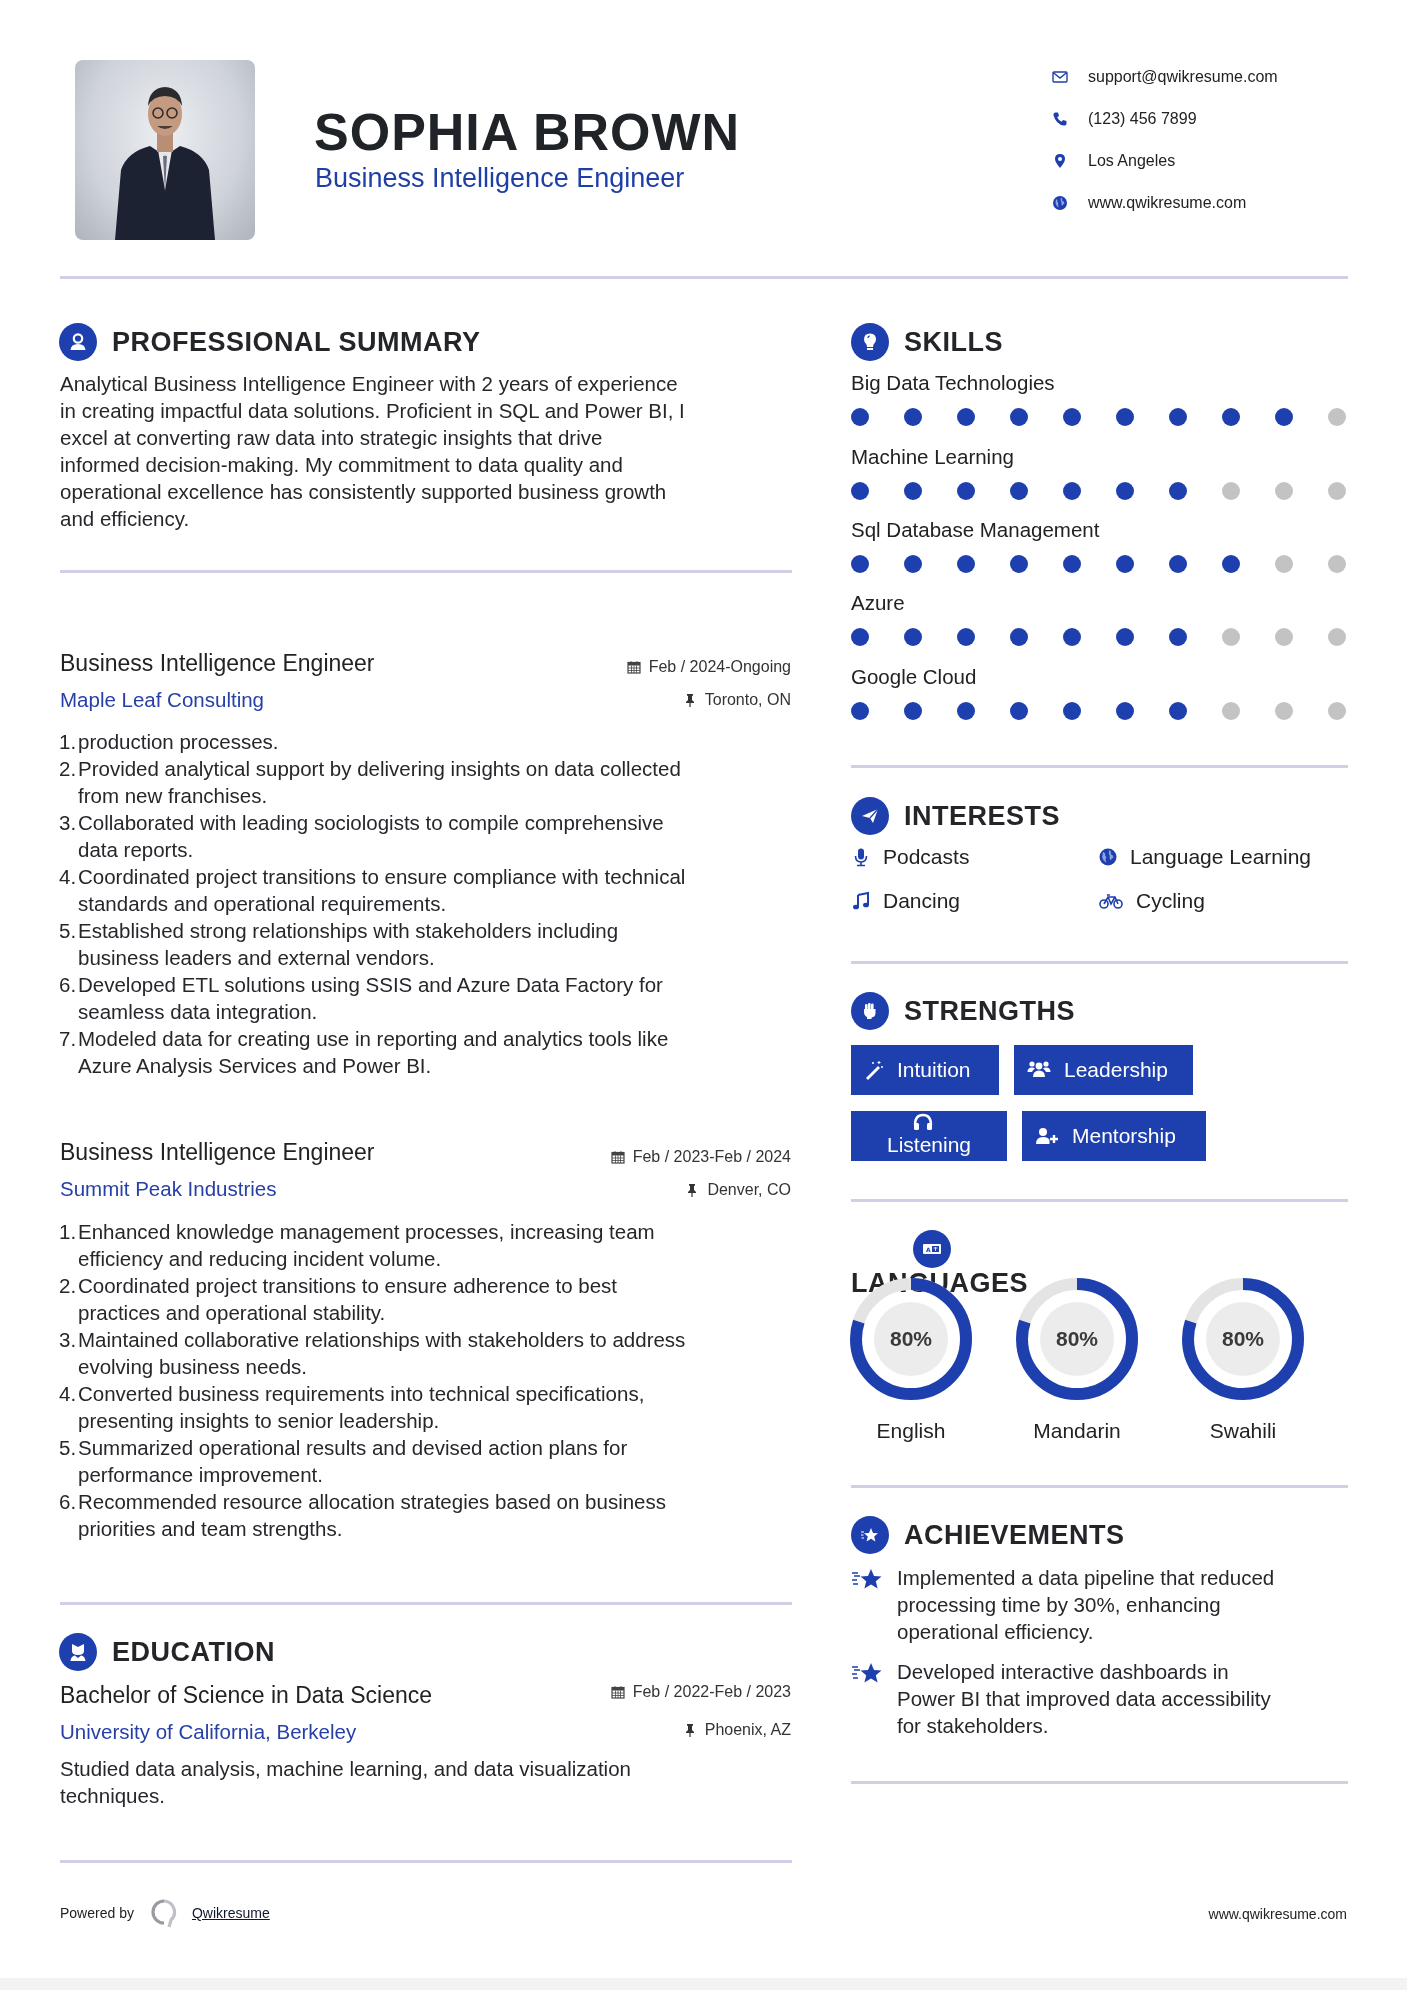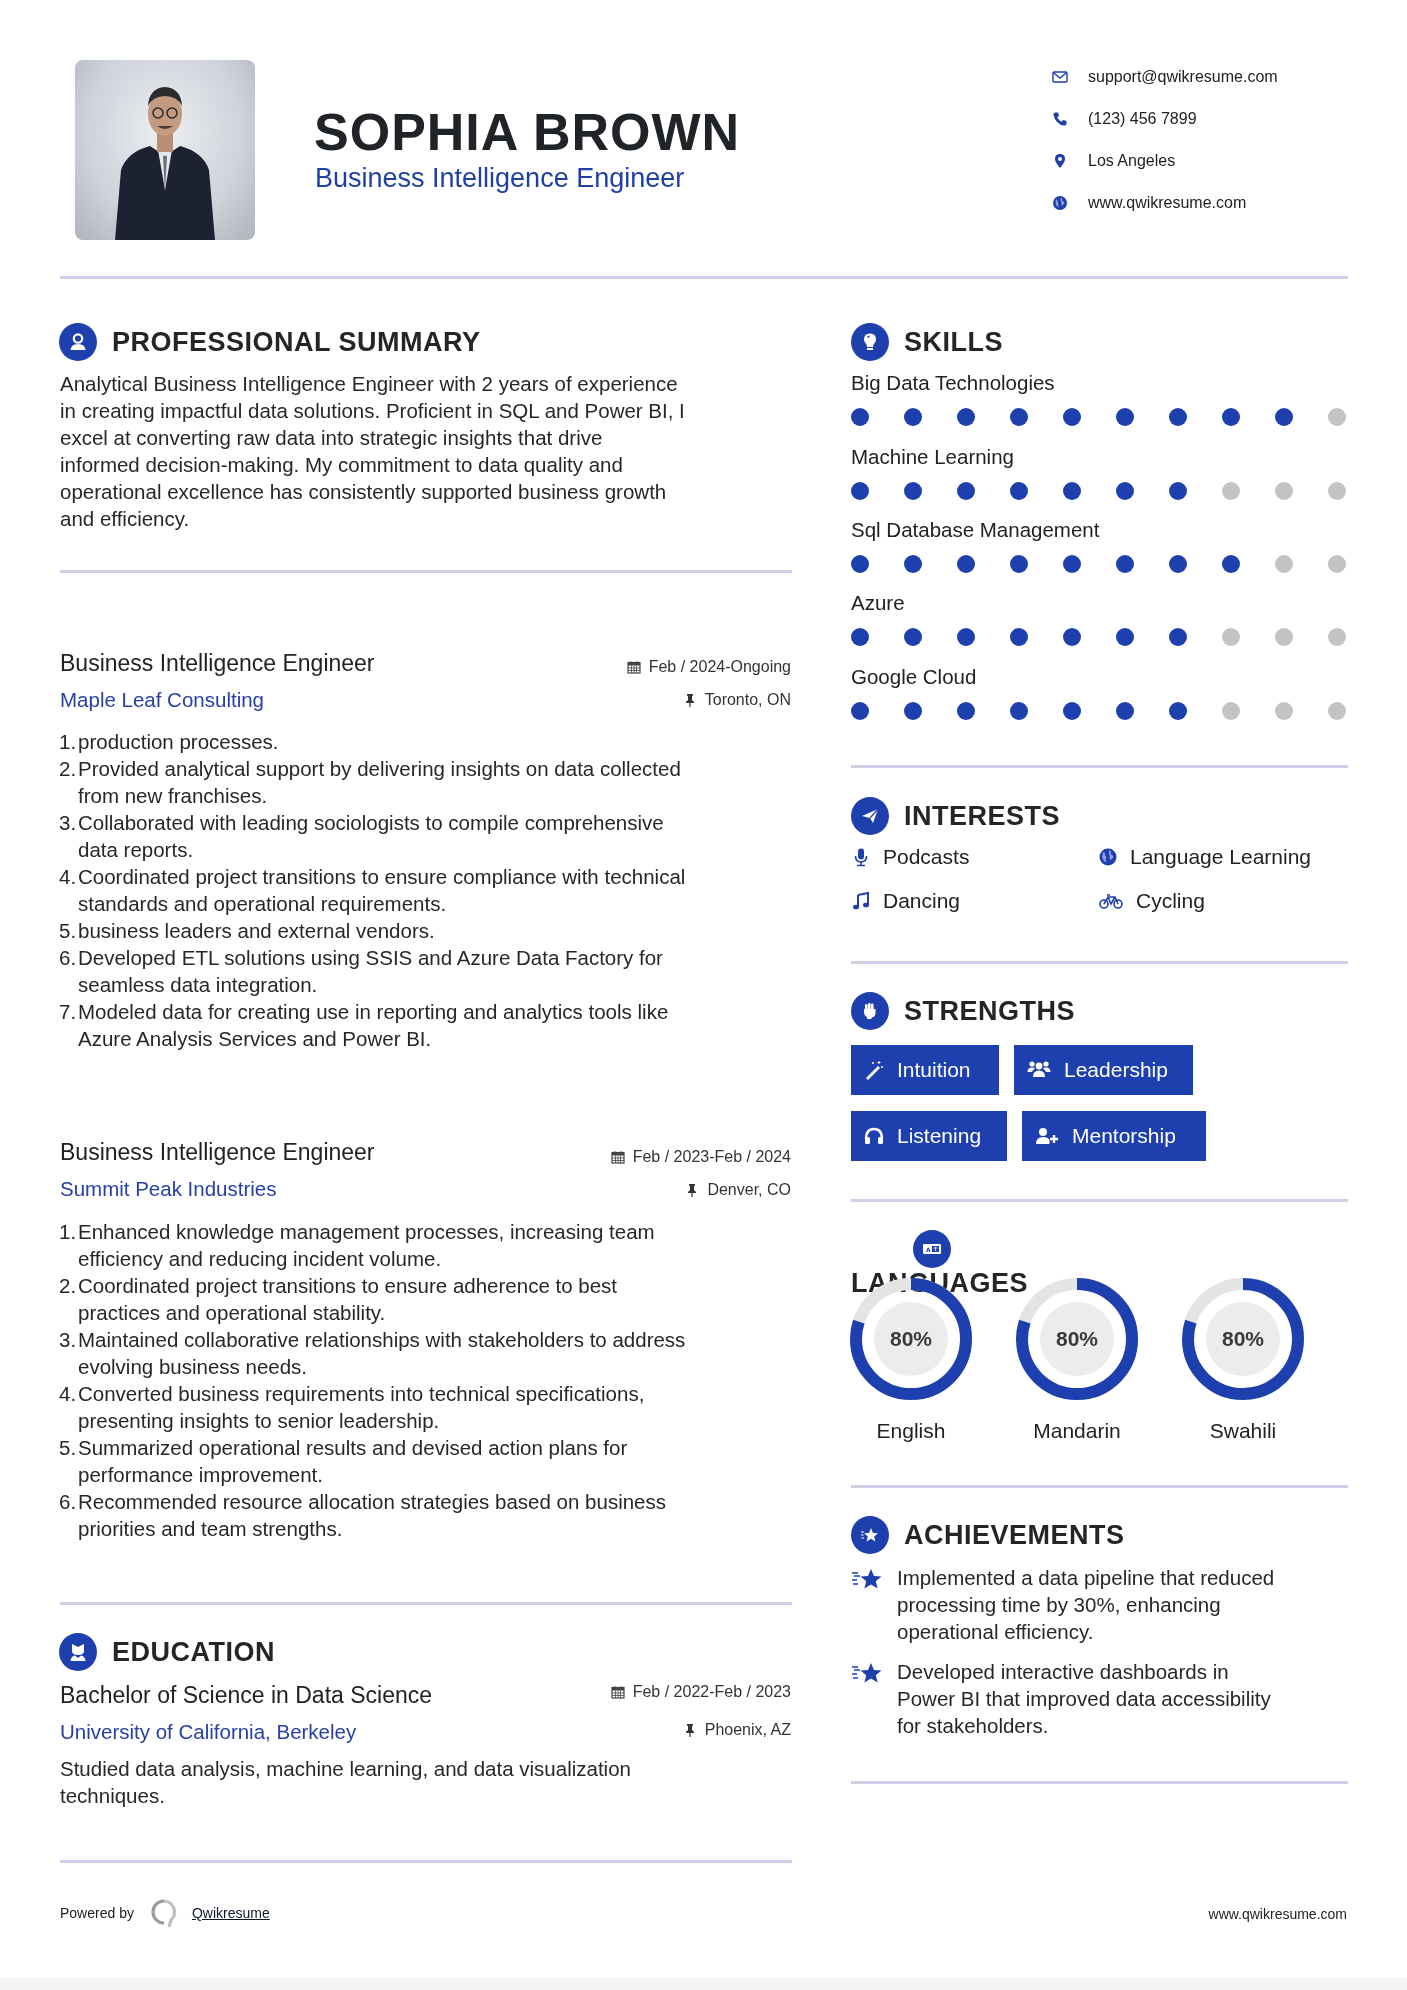--- a/index.html
+++ b/index.html
@@ -186,20 +186,21 @@
         <div>Collaborated with leading sociologists to compile comprehensive</div>
         <div>data reports.</div>
       </li>
     <li>
         <span class="num">4.</span>
         <div>Coordinated project transitions to ensure compliance with technical</div>
         <div>standards and operational requirements.</div>
       </li>
     <li>
         <span class="num">5.</span>
+        <div>Established strong relationships with stakeholders including</div>
         <div>business leaders and external vendors.</div>
       </li>
     <li>
         <span class="num">6.</span>
         <div>Developed ETL solutions using SSIS and Azure Data Factory for</div>
         <div>seamless data integration.</div>
       </li>
     <li>
         <span class="num">7.</span>
         <div>Modeled data for creating use in reporting and analytics tools like</div>
@@ -439,21 +440,21 @@
   <div class="chip" style="left:1014px; top:1045px; width:179px;">
     <svg viewBox="0 0 24 22" style="width:26px;">
         <circle cx="12" cy="7" r="3.4" fill="#fff"></circle>
         <circle cx="5" cy="5" r="2.6" fill="#fff"></circle>
         <circle cx="19" cy="5" r="2.6" fill="#fff"></circle>
         <path d="M6 18 Q6 11.5 12 11.5 Q18 11.5 18 18 Z" fill="#fff"></path>
         <path d="M0.5 13 Q0.5 8.5 5 8.5 Q7 8.5 8 9.5 Q5.5 11 5 13 Z M23.5 13 Q23.5 8.5 19 8.5 Q17 8.5 16 9.5 Q18.5 11 19 13 Z" fill="#fff"></path>
       </svg>
     <span>Leadership</span>
   </div>
-  <div class="chip" style="left:851px; top:1111px; width:156px;">
+  <div class="chip" style="left:851px; top:1111px; width:156px;flex-direction:column;">
     <svg viewBox="0 0 22 22">
         <path d="M3 14 Q3 4 11 4 Q19 4 19 14" fill="none" stroke="#fff" stroke-width="2.4"></path>
         <rect x="2" y="12" width="5" height="7" rx="1.5" fill="#fff"></rect>
         <rect x="15" y="12" width="5" height="7" rx="1.5" fill="#fff"></rect>
       </svg>
     <span>Listening</span>
   </div>
   <div class="chip" style="left:1022px; top:1111px; width:184px;">
     <svg viewBox="0 0 24 22" style="width:26px;">
         <circle cx="8" cy="7" r="4" fill="#fff"></circle>

